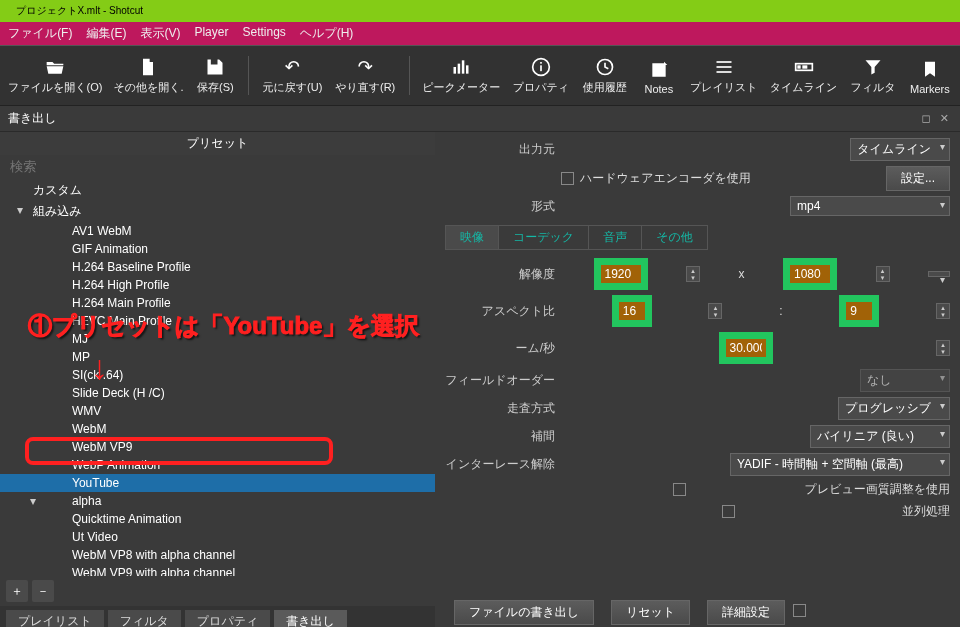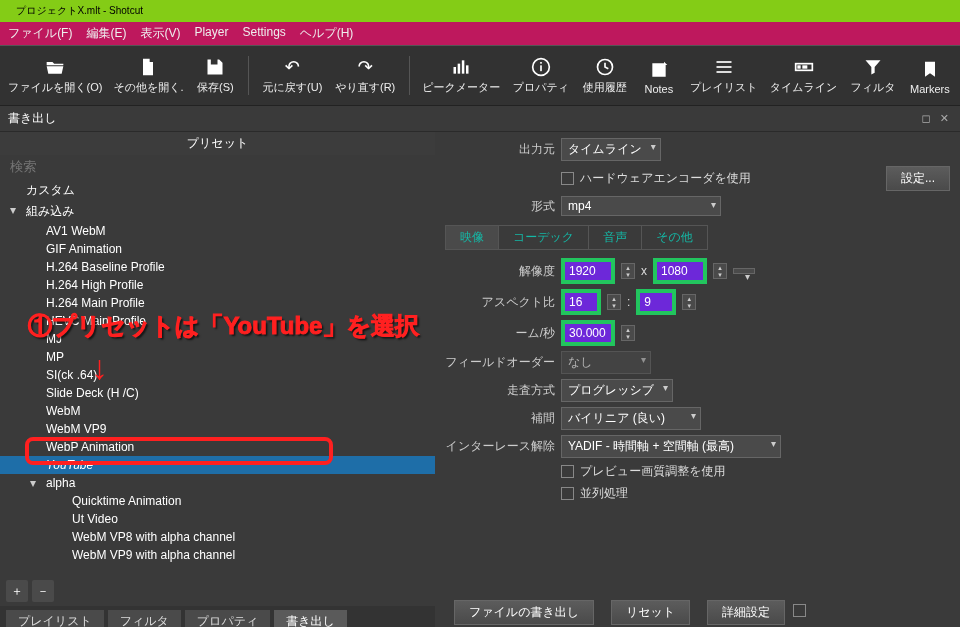--- a/index.html
+++ b/index.html
@@ -13,42 +13,42 @@
 .tool-btn .lbl { color: #eee; font-size: 11px; margin-top: 2px; white-space: nowrap; }
 .tool-sep { width: 1px; background: #555; margin: 4px 6px; }
 .main { display: flex; height: calc(100% - 122px); }
 .left-pane { width: 435px; display: flex; flex-direction: column; background: #3a3a3a; }
 .export-head { background: #3a3a3a; color: #fff; padding: 4px 8px; display:flex; justify-content:space-between; align-items:center; border-bottom:1px solid #2a2a2a; }
 .preset-head { background: #3c3c3c; text-align: center; padding: 3px; font-size: 12px; color:#fff; }
 .search-row { padding: 2px 6px; display: flex; align-items: center; gap: 6px; }
 .search-row input { flex: 1; background: #3a3a3a; border: none; color: #ccc; padding: 2px 4px; outline:none; }
 .tree { flex: 1; overflow: auto; padding: 2px 0; position: relative; }
 .tree-item { padding: 2px 4px 2px 26px; white-space: nowrap; cursor: pointer; color:#fff; position: relative; }
-.tree-item.l1 { padding-left: 26px; }
-.tree-item.l2 { padding-left: 46px; }
+.tree-item.l1 { padding-left: 26px; margin-left: 7px; }
+.tree-item.l2 { padding-left: 72px; }
 .tree-item.l3 { padding-left: 72px; }
-.tree-item.sel { background: #1e6ea8; color: #fff; font-style: italic; }
+.tree-item.sel { background: #1e6ea8; color: #fff; }
 .tri { position:absolute; left: 10px; top:2px; color:#ccc; }
 .tri.l2 { left: 30px; }
 .add-rm { display: flex; gap: 4px; padding: 4px 6px; background:#3a3a3a; }
 .sq-btn { width: 22px; height: 22px; background: #4a4a4a; color: #fff; display: flex; align-items: center; justify-content: center; cursor: pointer; border-radius:2px; }
 .bottom-tabs { display: flex; gap: 4px; padding: 4px 6px; background: #333; }
 .btab { background: #4a4a4a; padding: 3px 12px; cursor: pointer; color:#ddd; font-size:12px; }
 .btab.active { background: #5a5a5a; color:#fff; }
 .right-pane { flex: 1; background: #3a3a3a; padding: 6px 10px; display:flex; flex-direction:column; }
-.form-row { display: flex; align-items: center; margin-bottom: 5px; gap: 6px; }
+.form-row { display: flex; align-items: center; margin-bottom: 5px; gap: 6px; justify-content: space-between; }
 .form-row .flabel { width: 110px; text-align: right; color: #ccc; font-size:12px; }
 .combo { background: #4a4a4a; border: 1px solid #666; padding: 2px 18px 2px 6px; color: #fff; position: relative; min-width: 90px; font-size:12px; }
 .combo::after { content: "▾"; position: absolute; right: 4px; top: 2px; color: #ccc; font-size:10px; }
 .chk { width: 13px; height: 13px; border: 1px solid #888; display: inline-block; vertical-align: middle; }
 .btn { background: linear-gradient(#5c5c5c,#4a4a4a); border: 1px solid #666; padding: 3px 14px; color: #fff; cursor: pointer; font-size:12px;margin-left:9px; }
 .tabs { display: flex; gap: 0; margin: 4px 0 8px; }
 .tab { background: #3a3a3a; border: 1px solid #555; padding: 3px 14px; cursor: pointer; color:#14b8a6; font-size:12px; margin-right:-1px; }
 .tab.active { background: #4a4a4a; }
-.num-input { background: #6d28d9; border: 4px solid #22c55e; color: #fff; padding: 2px 4px; width: 54px; text-align:left; font-size:12px; }
+.num-input { background: #a16207; border: 7px solid #22c55e; color: #fff; padding: 2px 4px; width: 54px; text-align:left; font-size:12px; }
 .spin { width:14px; background:#4a4a4a; border:1px solid #666; display:flex; flex-direction:column; }
 .spin span{ font-size:7px; text-align:center; line-height:7px; color:#ccc; }
 .bottom-btns { display: flex; gap: 8px; padding: 6px 0; }
 .dock-icons { color:#aaa; font-size:11px; letter-spacing:3px; }
 .annot-overlay { position: absolute; pointer-events:none; z-index: 100; }
 .annot-text { color: #ff2020; font-size: 24px; font-weight: bold; -webkit-text-stroke: 1px #ff2020; text-shadow: 2px 2px 2px rgba(0,0,0,0.7); white-space:nowrap; font-family: "Meiryo", sans-serif; }
 .annot-arrow { color: #ff2020; font-size: 34px; font-weight:bold; position:absolute; }
 .annot-box { position:absolute; border: 4px solid #ff2020; border-radius: 8px; }
 svg.tico { width:20px; height:20px; fill:#fff; }
 </style>
@@ -197,20 +197,21 @@
       <div class="tree-item l2">AV1 WebM</div>
       <div class="tree-item l2">GIF Animation</div>
       <div class="tree-item l2">H.264 Baseline Profile</div>
       <div class="tree-item l2">H.264 High Profile</div>
       <div class="tree-item l2">H.264 Main Profile</div>
       <div class="tree-item l2">HEVC Main Profile</div>
       <div class="tree-item l2">MJ</div>
       <div class="tree-item l2">MP</div>
       <div class="tree-item l2">SI(ck  .64)</div>
       <div class="tree-item l2">Slide Deck (H  /C)</div>
+      <div class="tree-item l2">WMV</div>
       <div class="tree-item l2">WebM</div>
       <div class="tree-item l2">WebM VP9</div>
       <div class="tree-item l2">WebP Animation</div>
       <div class="tree-item l2 sel">YouTube</div>
       <div class="tree-item l2"><span class="tri l2">▾</span><span>alpha</span></div>
       <div class="tree-item l3">Quicktime Animation</div>
       <div class="tree-item l3">Ut Video</div>
       <div class="tree-item l3">WebM VP8 with alpha channel</div>
       <div class="tree-item l3">WebM VP9 with alpha channel</div>
 

